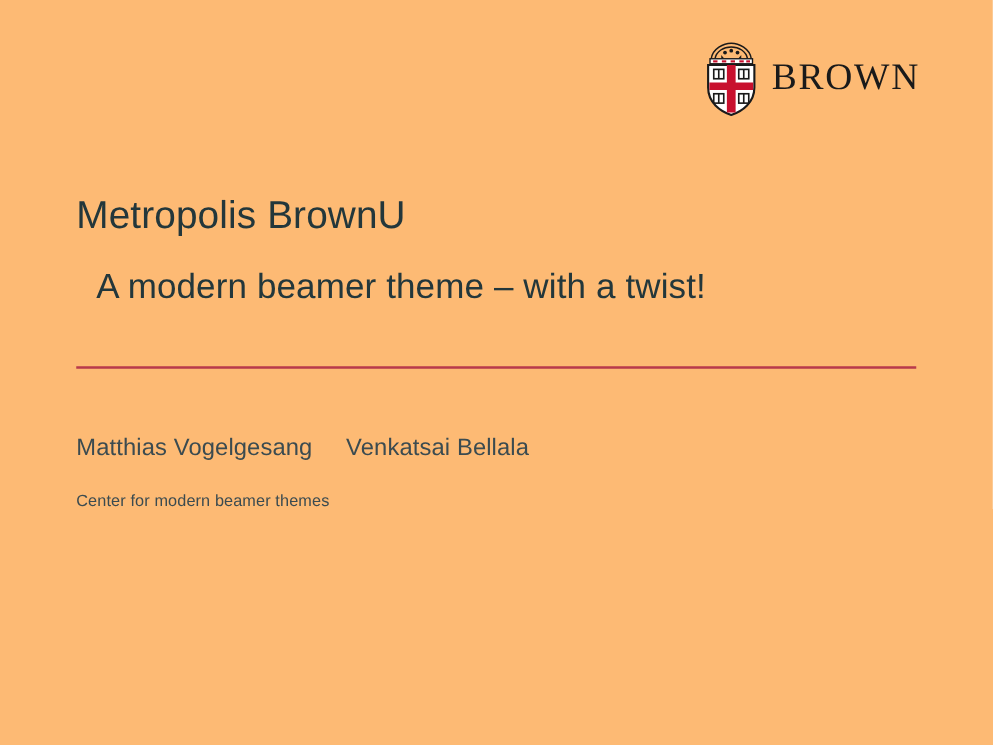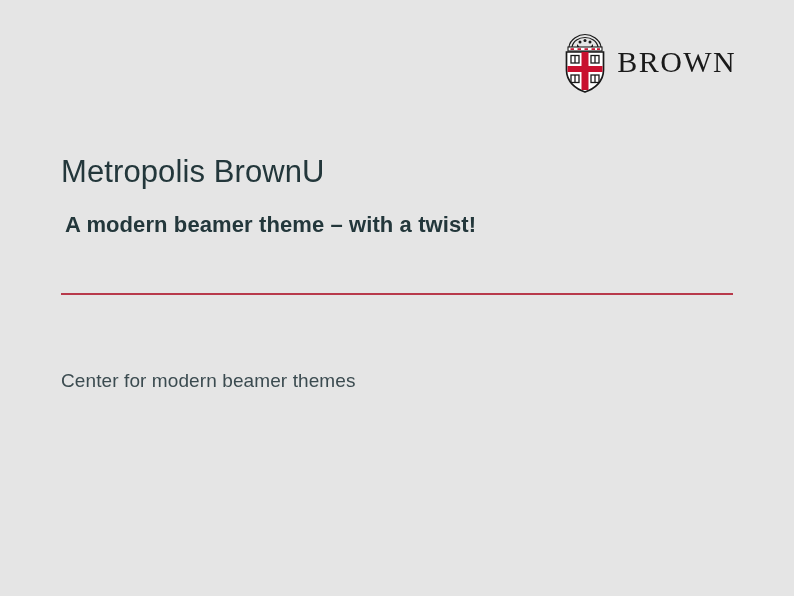--- a/index.html
+++ b/index.html
@@ -12,21 +12,21 @@
     height: 596px;
     background: #FAFAFA;
     font-family: "Liberation Sans", sans-serif;
     overflow: hidden;
   }
 
   .slide {
     position: relative;
     width: 794px;
     height: 596px;
-    background: #e5e5e5;
+    background: #fdba74;
     box-sizing: border-box;
   }
 
   
   .brand-logo {
     position: absolute;
     top: 32px;
     right: 58px;
     display: flex;
     align-items: center;
@@ -55,25 +55,25 @@
   }
   .slide-title {
     font-size: 31px;
     font-weight: 400;
     color: #23373B;
     line-height: 1.15;
     margin: 0;
     letter-spacing: 0.1px;
   }
   .slide-subtitle {
-    font-size: 22px;
-    font-weight: 700;
+    font-size: 28px;
+    font-weight: 400;
     color: #23373B;
     line-height: 1.2;
-    margin: 22px 0 0 4px;
+    margin: 22px 0 0 16px;
     letter-spacing: 0.1px;
   }
 
   
   .title-rule {
     position: absolute;
     left: 61px;
     top: 293px;
     width: 672px;
     height: 2px;
@@ -92,21 +92,21 @@
   .authors {
     font-size: 19px;
     font-weight: 400;
     color: #3B4B50;
     line-height: 1.25;
     margin: 0;
     white-space: pre;
     letter-spacing: 0.1px;
   }
   .institute {
-    font-size: 19px;
+    font-size: 13px;
     font-weight: 400;
     color: #3B4B50;
     line-height: 1.3;
     margin: 22px 0 0 0;
     letter-spacing: 0.1px;
   }
 </style>
 </head>
 <body>
 
@@ -157,16 +157,17 @@
   </div>
 
   <div class="title-block">
     <h1 class="slide-title">Metropolis BrownU</h1>
     <p class="slide-subtitle">A modern beamer theme – with a twist!</p>
   </div>
 
   <hr class="title-rule">
 
   <div class="author-block">
+    <p class="authors">Matthias Vogelgesang     Venkatsai Bellala</p>
     <p class="institute">Center for modern beamer themes</p>
   </div>
 
 </div>
 
 </body></html>

